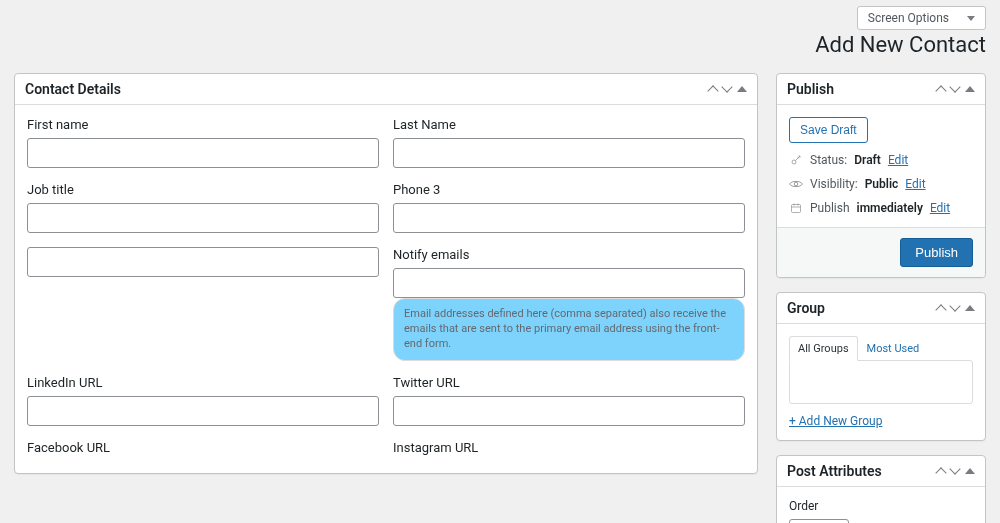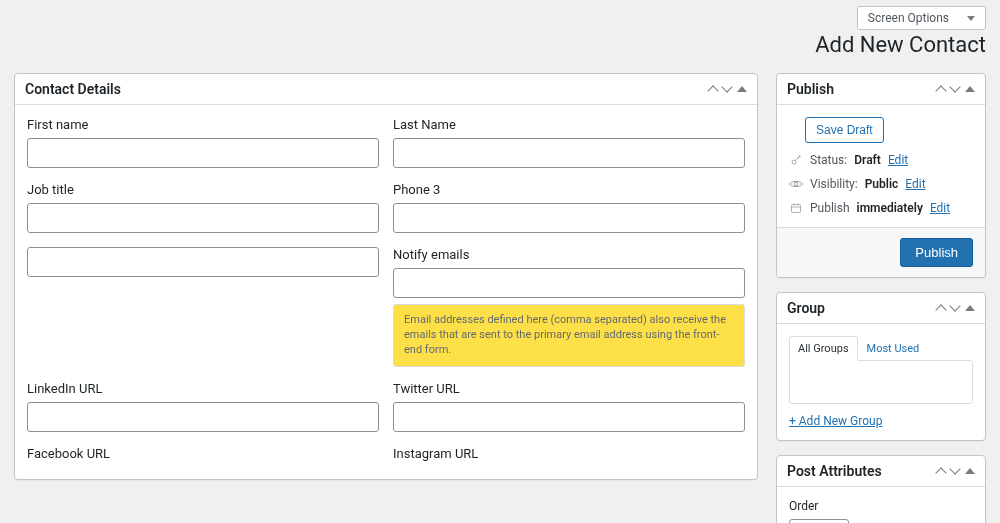--- a/index.html
+++ b/index.html
@@ -121,41 +121,39 @@
     width: 100%;
     height: 30px;
     border: 1px solid #8c8f94;
     border-radius: 3px;
     padding: 4px 8px;
     font-size: 13px;
     background: #fff;
     color: #2c3338;
   }
   .hint {
-    margin-top: 6px;
     padding: 8px 10px;
-    background: #fde047;
+    background: #7dd3fc;
     border: 1px solid #dcdcde;
-    border-radius: 3px;
+    border-radius: 12px;
     font-size: 11px;
     color: #646970;
     line-height: 1.35;
   }
 
   
   .pub-inside { padding: 12px; }
   .save-draft-btn {
     border: 1px solid #2271b1;
     background: #fff;
     color: #2271b1;
     padding: 5px 10px;
     border-radius: 3px;
     font-size: 12px;
     cursor: pointer;
-    margin-left: 16px;
   }
   .pub-rows { margin-top: 10px; display: flex; flex-direction: column; gap: 10px; }
   .pub-row {
     display: flex;
     align-items: center;
     gap: 7px;
     font-size: 12px;
     color: #50575e;
   }
   .pub-row .label { color: #50575e; }

